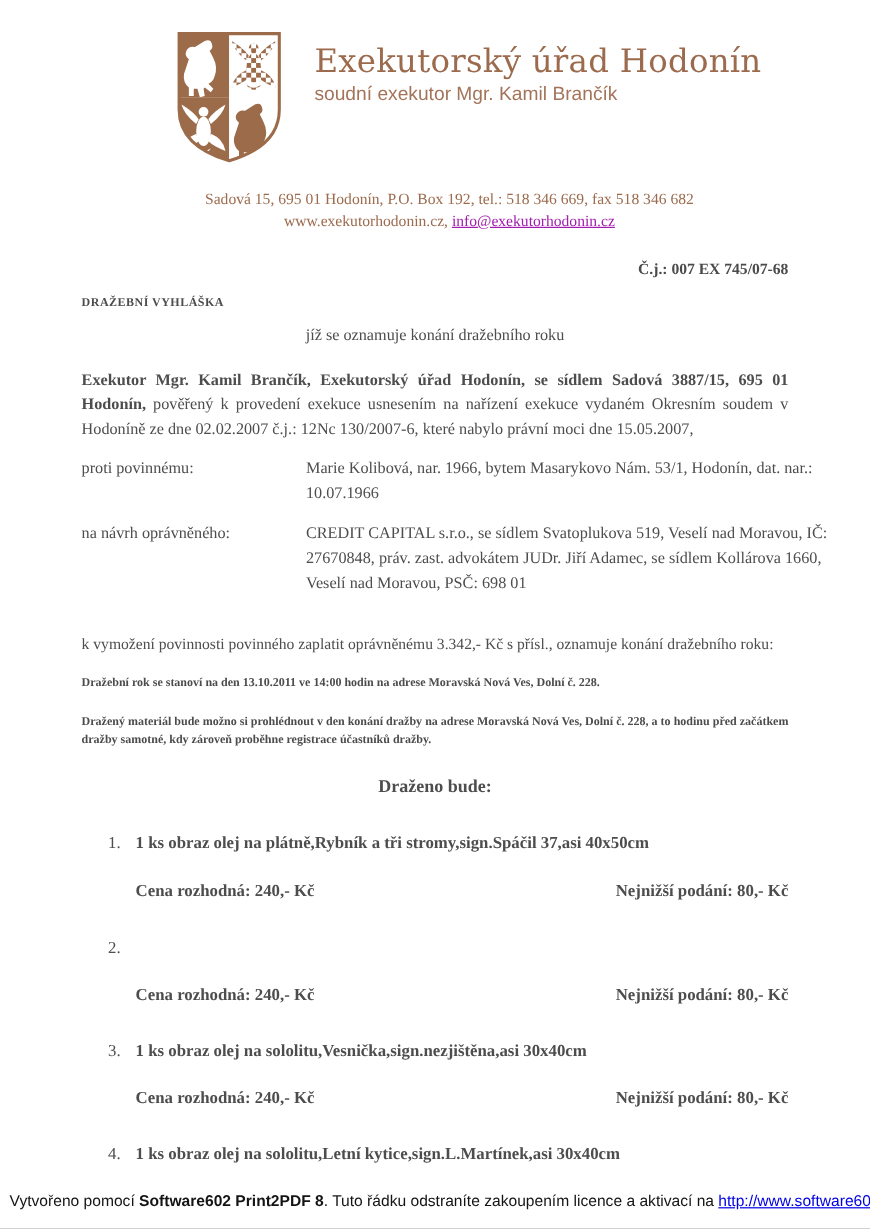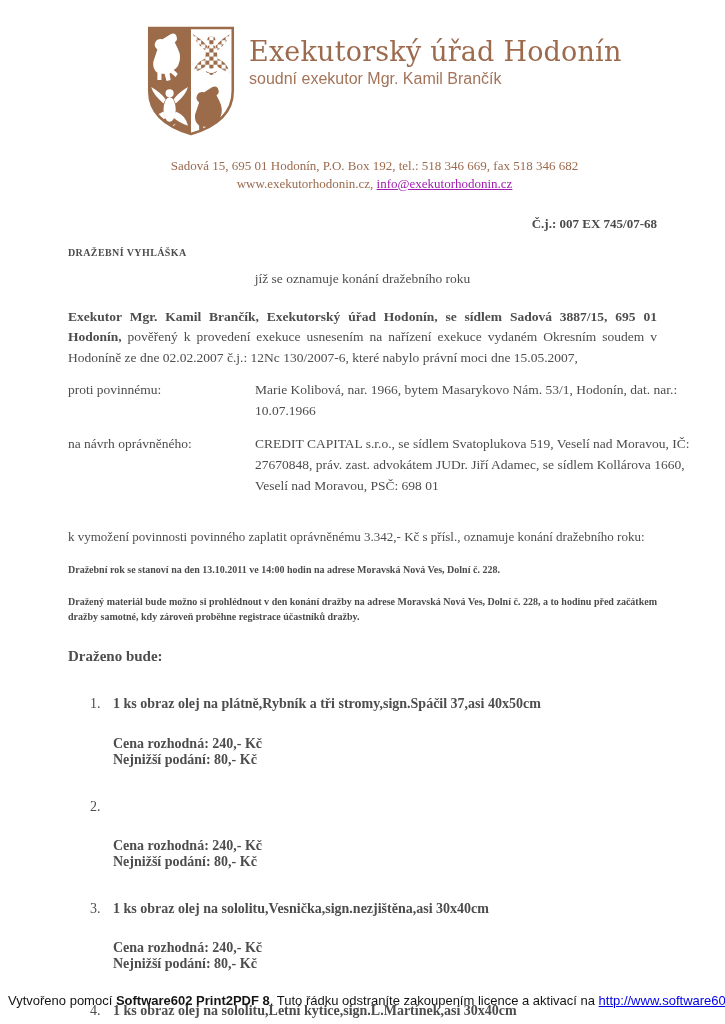--- a/index.html
+++ b/index.html
@@ -3,44 +3,44 @@
 <meta charset="utf-8">
 <style>
   * { margin:0; padding:0; box-sizing:border-box; }
   html,body { background:#888; }
   .page {
     width:725px; height:1024px; background:#ffffff; position:relative;
     margin:0 auto; overflow:hidden;
     font-family:"Liberation Serif", serif;
   }
   
-  .letterhead { display:flex; align-items:flex-start; padding:26px 0 0 145px; }
+  .letterhead { display:flex; align-items:flex-start; padding:26px 0 0 145px;gap:13px; }
   .coat svg { display:block; }
   .org { margin-left:12px; padding-top:10px; }
   .org-name { font-family:"DejaVu Serif", serif; font-size:27px; color:#9c6b4e; letter-spacing:0.2px; }
   .org-sub  { font-family:"Liberation Sans", sans-serif; font-size:16px; color:#a3745a; margin-top:3px; }
   .address { text-align:center; font-size:13px; color:#9c6b4e; margin-top:21px; line-height:1.35;padding-left:24px; }
   .address a { color:#a21caf; text-decoration:underline; cursor:pointer; }
   
   .content { padding:0 68px; color:#4d4d4d; }
   .refno { text-align:right; font-weight:bold; font-size:13px; margin-top:24px; color:#4a4a4a; }
   .doc-title { text-align:left; font-weight:bold; font-size:10px; letter-spacing:0.4px; margin-top:15px; }
   .doc-subtitle { text-align:center; font-size:13.5px; margin-top:13px; }
   .intro { text-align:justify; font-size:13.5px; line-height:1.5; margin-top:20px; }
   .party-row { display:flex; font-size:13.5px; line-height:1.55; margin-top:12px; margin-right:-50px; }
   .party-label { flex:0 0 187px; }
   .party-value { flex:1; }
   .purpose { font-size:13px; margin-top:33px; }
   .emph { font-weight:bold; font-size:10px; line-height:1.5; text-align:justify; margin-top:17px; color:#4c4c4c; }
-  .items-heading { font-weight:bold; font-size:15px; margin-top:24px; }
+  .items-heading { text-align:center; font-weight:bold; font-size:15px; margin-top:24px; }
   .item { margin-top:30px; font-size:14px; }
   .item-line { display:flex; line-height:1.3; }
   .item-num { flex:0 0 23px; margin-left:22px; }
   .item-desc { font-weight:bold; }
-  .item-prices { display:flex; justify-content:space-between; margin:22px 0 0 45px; font-weight:bold;flex-direction:column; }
+  .item-prices { display:flex; justify-content:space-between; margin:22px 0 0 45px; font-weight:bold; }
   
   .footer {
     position:absolute; left:8px; right:4px; bottom:16px;
     font-family:"Liberation Sans", sans-serif; font-size:13px; color:#141414;
     white-space:nowrap;
   }
   .footer a { color:#0000e6; text-decoration:underline; cursor:pointer; }
 </style>
 </head>
 <body>

